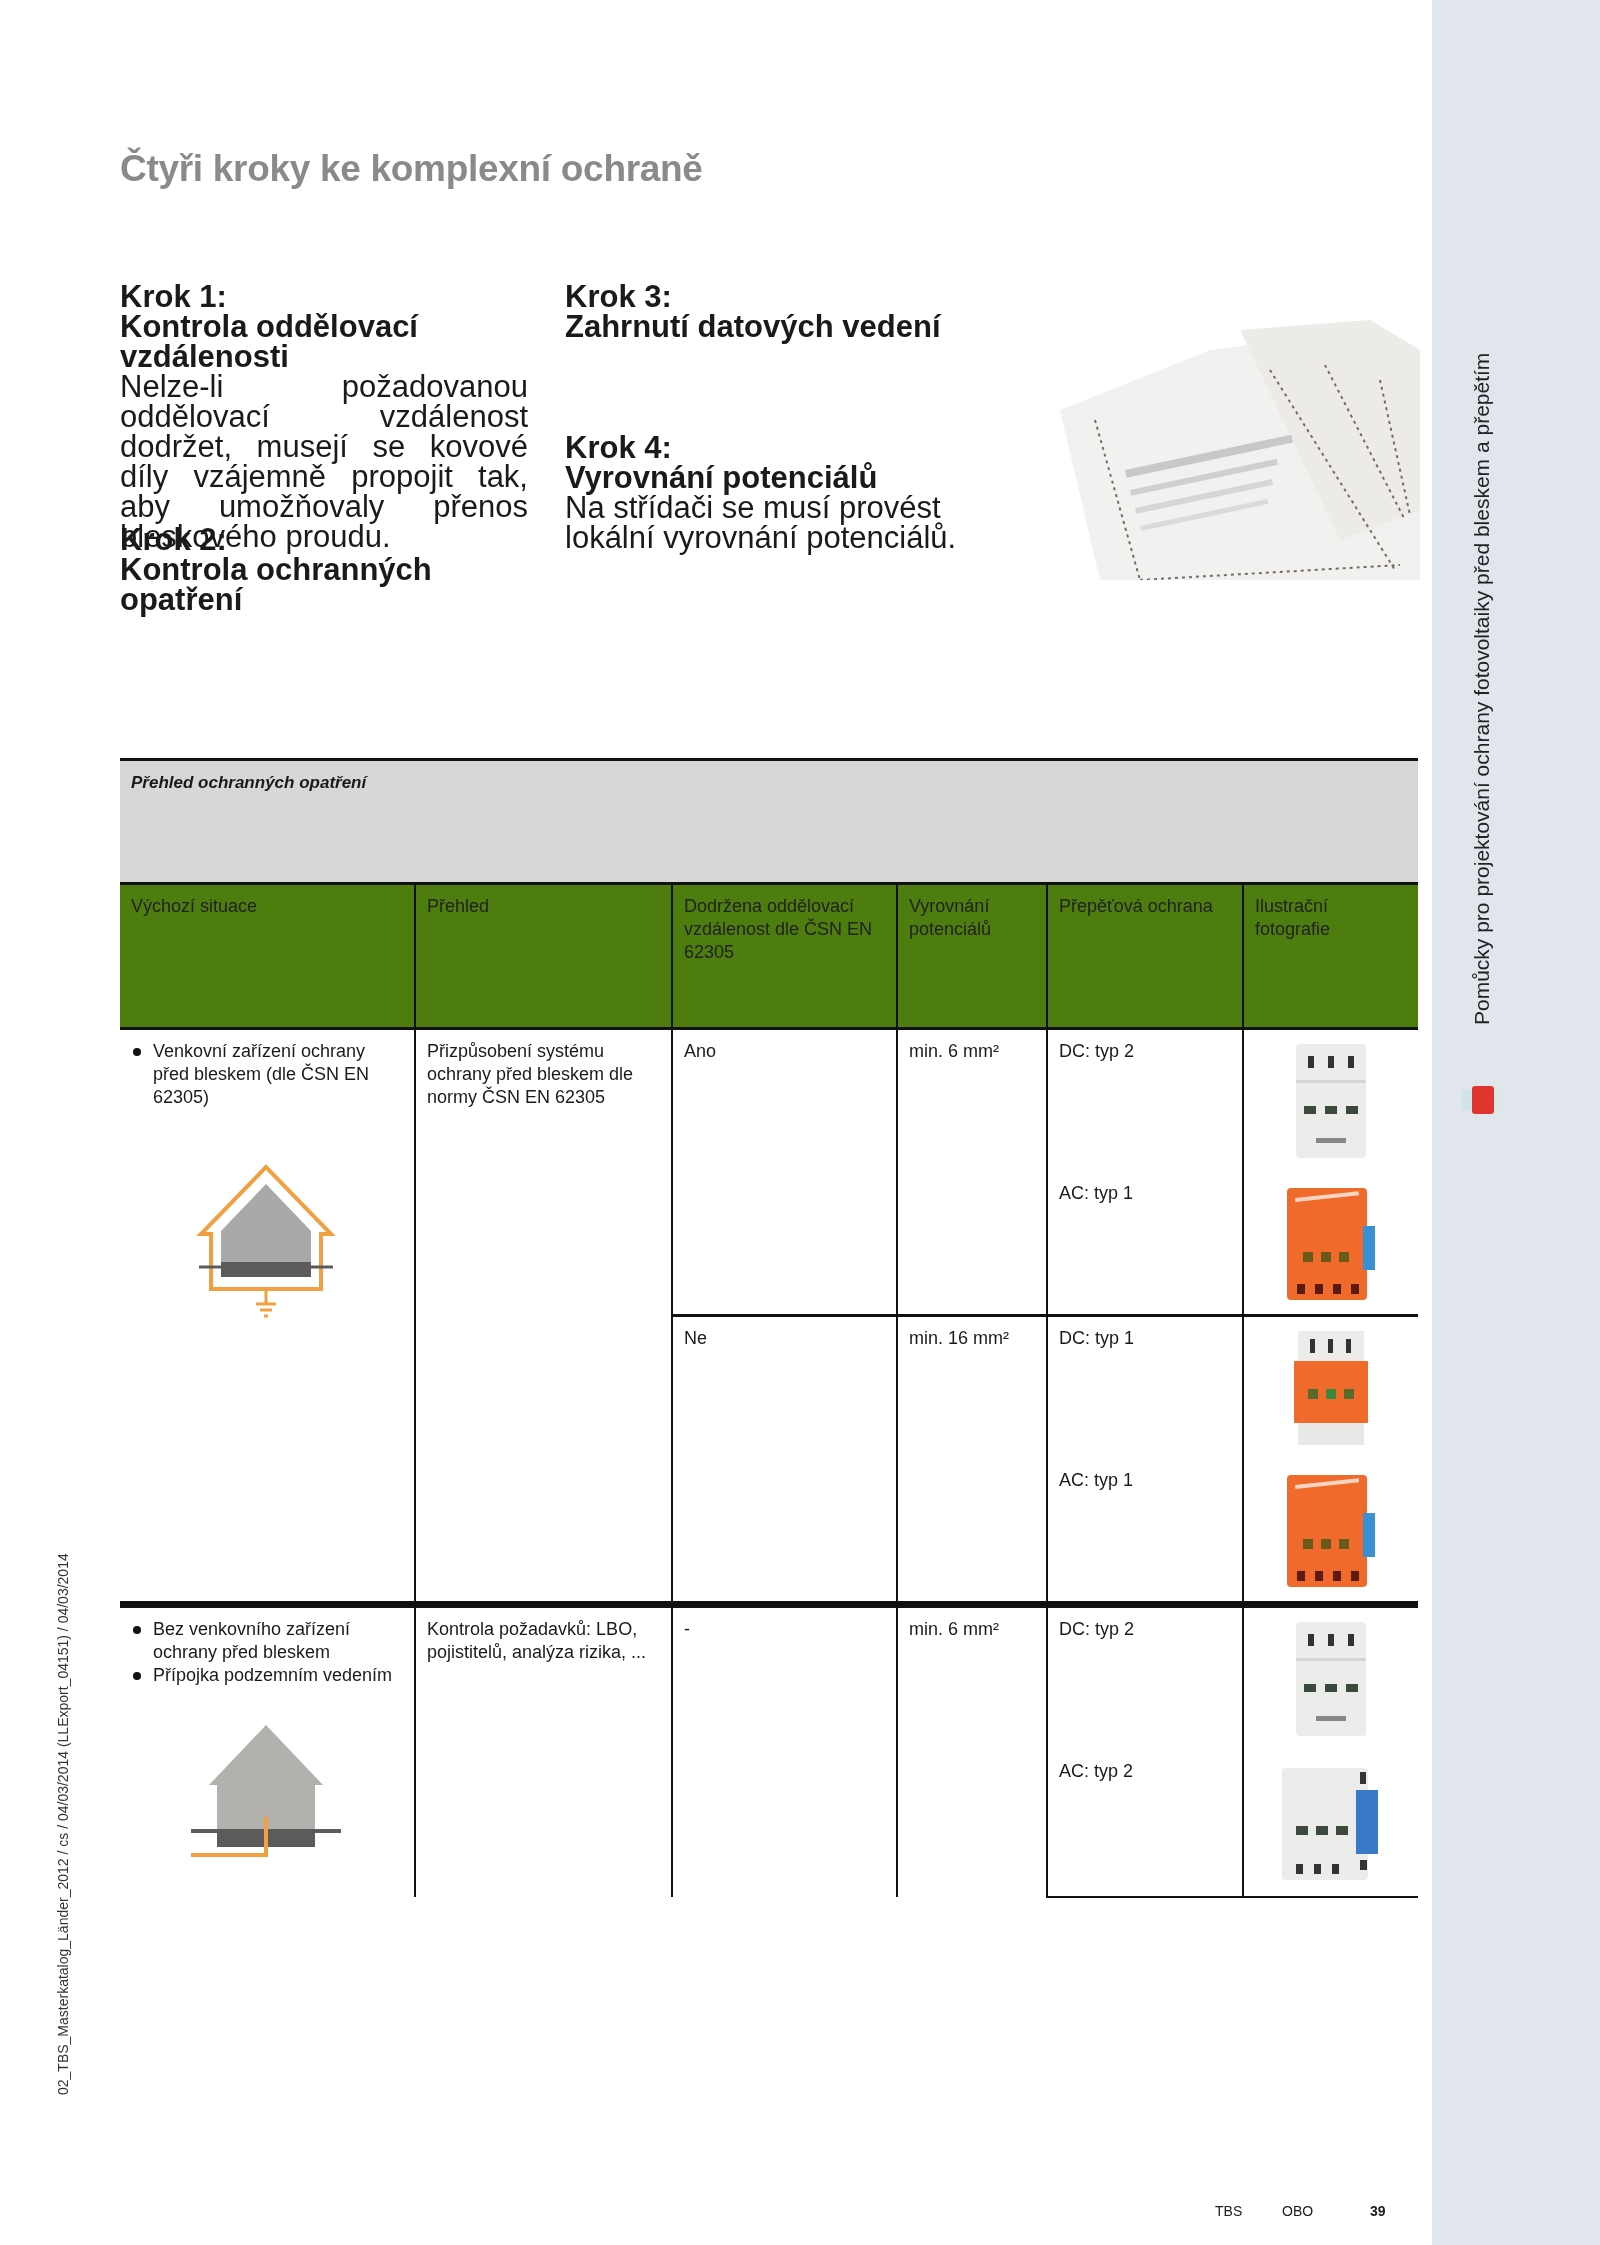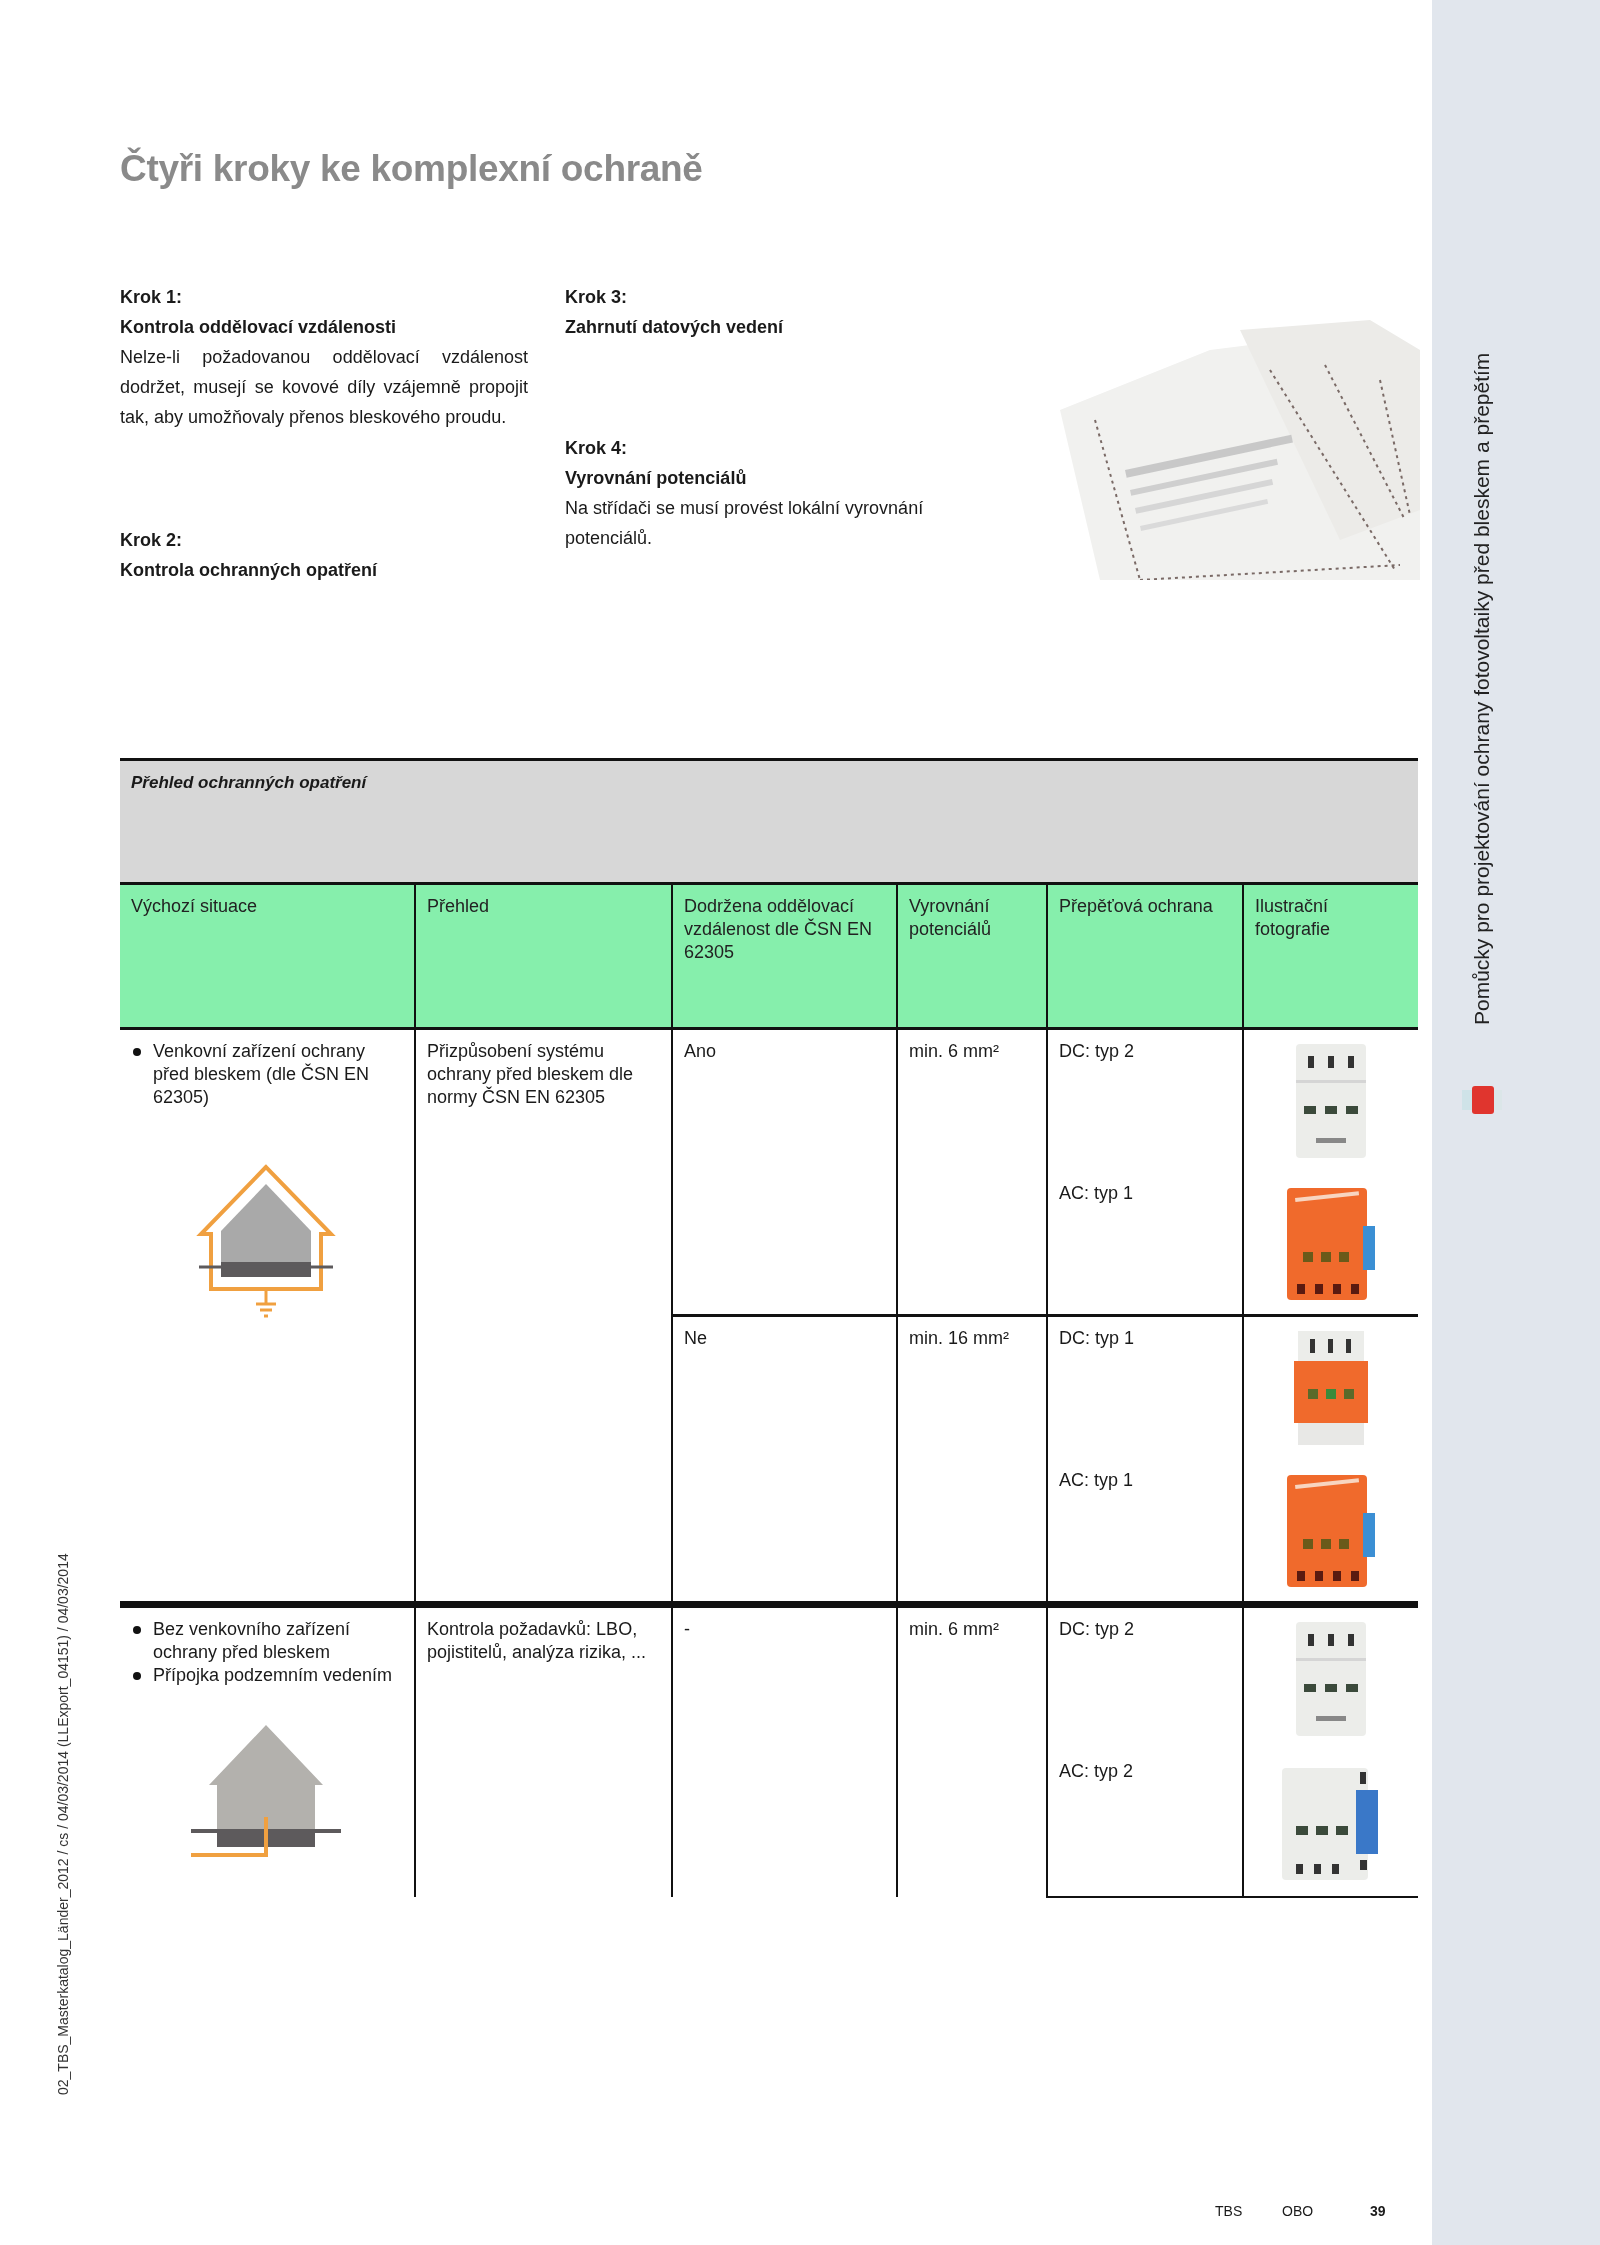--- a/index.html
+++ b/index.html
@@ -2,30 +2,30 @@
 <html><head>
 <meta charset="utf-8">
 <style>
   html,body{margin:0;padding:0;}
   body{width:1600px;height:2245px;position:relative;background:#ffffff;font-family:"Liberation Sans",sans-serif;color:#1a1a1a;overflow:hidden;}
   .sidebar{position:absolute;left:1432px;top:0;width:168px;height:2245px;background:#e1e6ed;}
   .side-text{position:absolute;left:1470px;top:1025px;transform-origin:0 0;transform:rotate(-90deg);white-space:nowrap;font-size:21px;color:#222;}
   .side-icon{position:absolute;left:1458px;top:1082px;width:48px;height:36px;}
   .left-meta{position:absolute;left:55px;top:2095px;transform-origin:0 0;transform:rotate(-90deg);white-space:nowrap;font-size:14px;color:#333;}
   .title{position:absolute;left:120px;top:124px;font-size:37px;font-weight:bold;color:#8a8a8a;letter-spacing:-0.3px;margin-top:24px;}
-  .step{position:absolute;font-size:18px;line-height:30px;}
+  .step{position:absolute;font-size:31px;line-height:30px;}
   .step .kh{font-weight:bold;display:block;}
   .step p{margin:0;text-align:justify;}
   .doc-photo{position:absolute;left:1040px;top:310px;width:380px;height:270px;}
   table.grid{position:absolute;left:120px;top:758px;width:1298px;border-collapse:collapse;font-size:18px;line-height:23px;table-layout:fixed;}
   table.grid td{vertical-align:top;padding:10px 11px;border-left:2px solid #111;border-right:2px solid #111;}
   table.grid td:first-child{border-left:none;}
   table.grid td:last-child{border-right:none;}
   .hdr-top td{background:#d7d7d7;border-top:3px solid #111;border-left:none !important;border-right:none !important;height:101px;font-weight:bold;font-size:17px;font-style:italic;}
-  .hdr-cols td{background:#86efac;border-top:3px solid #111;height:122px;color:#222;margin-left:20px;}
+  .hdr-cols td{background:#4d7c0f;border-top:3px solid #111;height:122px;color:#222;margin-left:20px;}
   .rowb td{border-top:3px solid #111;}
   .sep td{border-top:7px solid #111;}
   .last td{border-bottom:2px solid #111;}
   .bul{position:relative;padding-left:22px;display:block;}
   .bul:before{content:"";position:absolute;left:2px;top:8px;width:8px;height:8px;border-radius:50%;background:#111;}
   .house{display:block;margin:50px 0 0 60px;}
   .photo{display:block;margin:0 auto;}
   .footer{position:absolute;top:2203px;font-size:14px;}
 </style>
 </head>

